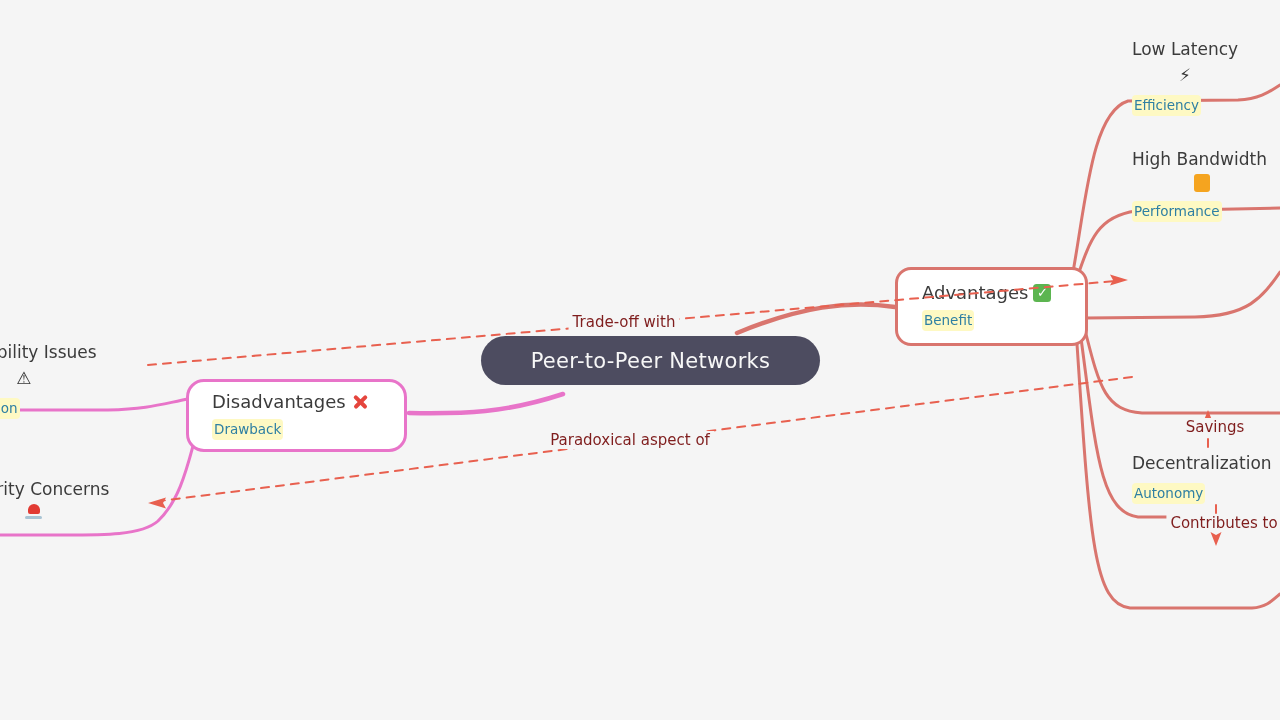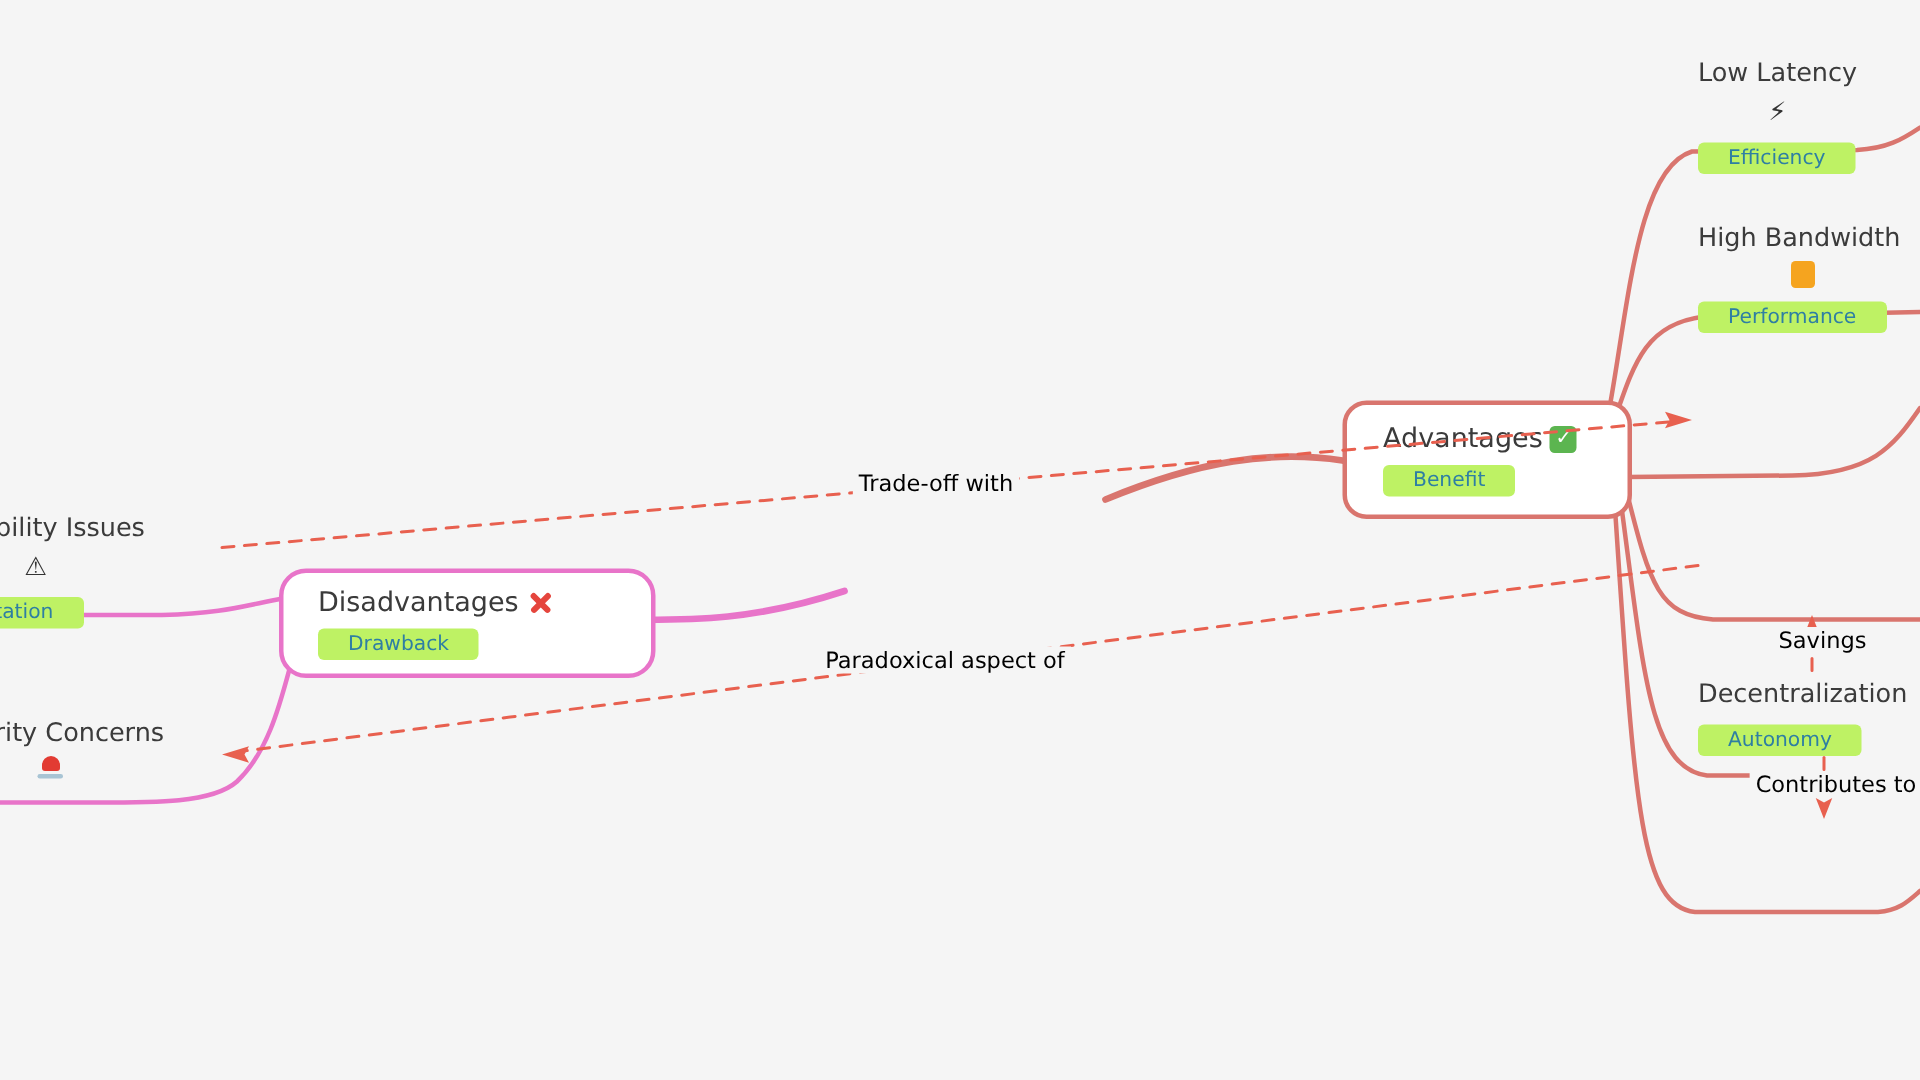--- a/index.html
+++ b/index.html
@@ -11,33 +11,33 @@
 
   
   .root-node{position:absolute;left:481px;top:336px;width:339px;height:49px;z-index:2;
              background:#4d4c60;border-radius:24.5px;display:flex;align-items:center;justify-content:center;}
   .root-node span{color:#f7f7f7;font-size:21px;letter-spacing:.3px;}
 
   
   .branch-node{position:absolute;z-index:2;background:#fff;display:flex;flex-direction:column;
                justify-content:center;gap:7px;box-sizing:border-box;}
   .branch-node.adv{left:895px;top:267px;width:193px;height:79px;border:3px solid #d9756e;border-radius:16px;padding-left:24px;}
-  .branch-node.dis{left:186px;top:379px;width:251px;height:73px;border:3px solid #e874c9;border-radius:18px;padding-left:23px;}
+  .branch-node.dis{left:186px;top:379px;width:221px;height:73px;border:3px solid #e874c9;border-radius:18px;padding-left:23px;}
   .branch-title{font-size:18px;color:#3b3b3b;display:flex;align-items:center;gap:3px;white-space:nowrap;}
 
   
   .child{position:absolute;z-index:2;white-space:nowrap;}
   .child-title{font-size:17px;color:#3b3b3b;line-height:22px;display:flex;align-items:center;gap:4px;white-space:nowrap;flex-direction:column;}
-  .badge{display:inline-block;margin-top:9px;background:#bef264;color:#2e7fa3;font-size:13.5px;
-         line-height:17px;padding:2px 20px;border-radius:4px;white-space:nowrap;}
+  .badge{display:inline-block;margin-top:9px;background:#fef9c3;color:#2e7fa3;font-size:13.5px;
+         line-height:17px;padding:2px 2px;border-radius:4px;white-space:nowrap;}
   .branch-node .badge{margin-top:0;align-self:flex-start;}
 
   
   .edge-label{position:absolute;z-index:4;transform:translate(-50%,-50%);background:#f5f5f5;
-              padding:0 4px;font-size:15px;color:#000000;white-space:nowrap;}
+              padding:0 4px;font-size:15px;color:#7f1d1d;white-space:nowrap;}
 
   
   .ic{display:inline-flex;align-items:center;justify-content:center;flex:0 0 auto;}
   .ic-check{width:18px;height:18px;background:#5cb550;border-radius:3.5px;color:#fff;
             font-size:13px;font-weight:bold;margin-left:2px;}
   .ic-cross{position:relative;width:17px;height:17px;margin-left:3px;}
   .ic-cross::before,.ic-cross::after{content:"";position:absolute;left:0;top:7px;width:17px;height:3.6px;
             background:#e5453d;border-radius:2px;}
   .ic-cross::before{transform:rotate(45deg);}
   .ic-cross::after{transform:rotate(-45deg);}
@@ -73,20 +73,23 @@
       <path d="M1081,338 C1096,450 1100,512 1138,517 L1280,517"></path>
       <path d="M1077,344 C1090,540 1094,604 1130,608 L1252,608 C1266,607 1272,601 1280,594"></path>
     </g>
     <g fill="none" stroke="#e874c9" stroke-width="3" stroke-linecap="round">
       <path stroke-width="4.5" d="M563,394 C505,413 465,414 409,413"></path>
       <path d="M188,399 C162,404 148,409 108,410 L0,410"></path>
       <path d="M193,446 C186,472 178,502 158,521 C140,537 96,535 40,535 L0,535"></path>
     </g>
   </svg>
 
+  <div class="root-node">
+    <span>Peer-to-Peer Networks</span>
+  </div>
 
   <div class="branch-node adv">
     <div class="branch-title">
       <span>Advantages</span>
       <span class="ic ic-check">✓</span>
     </div>
     <div class="badge">Benefit</div>
   </div>
 
   <div class="branch-node dis">

